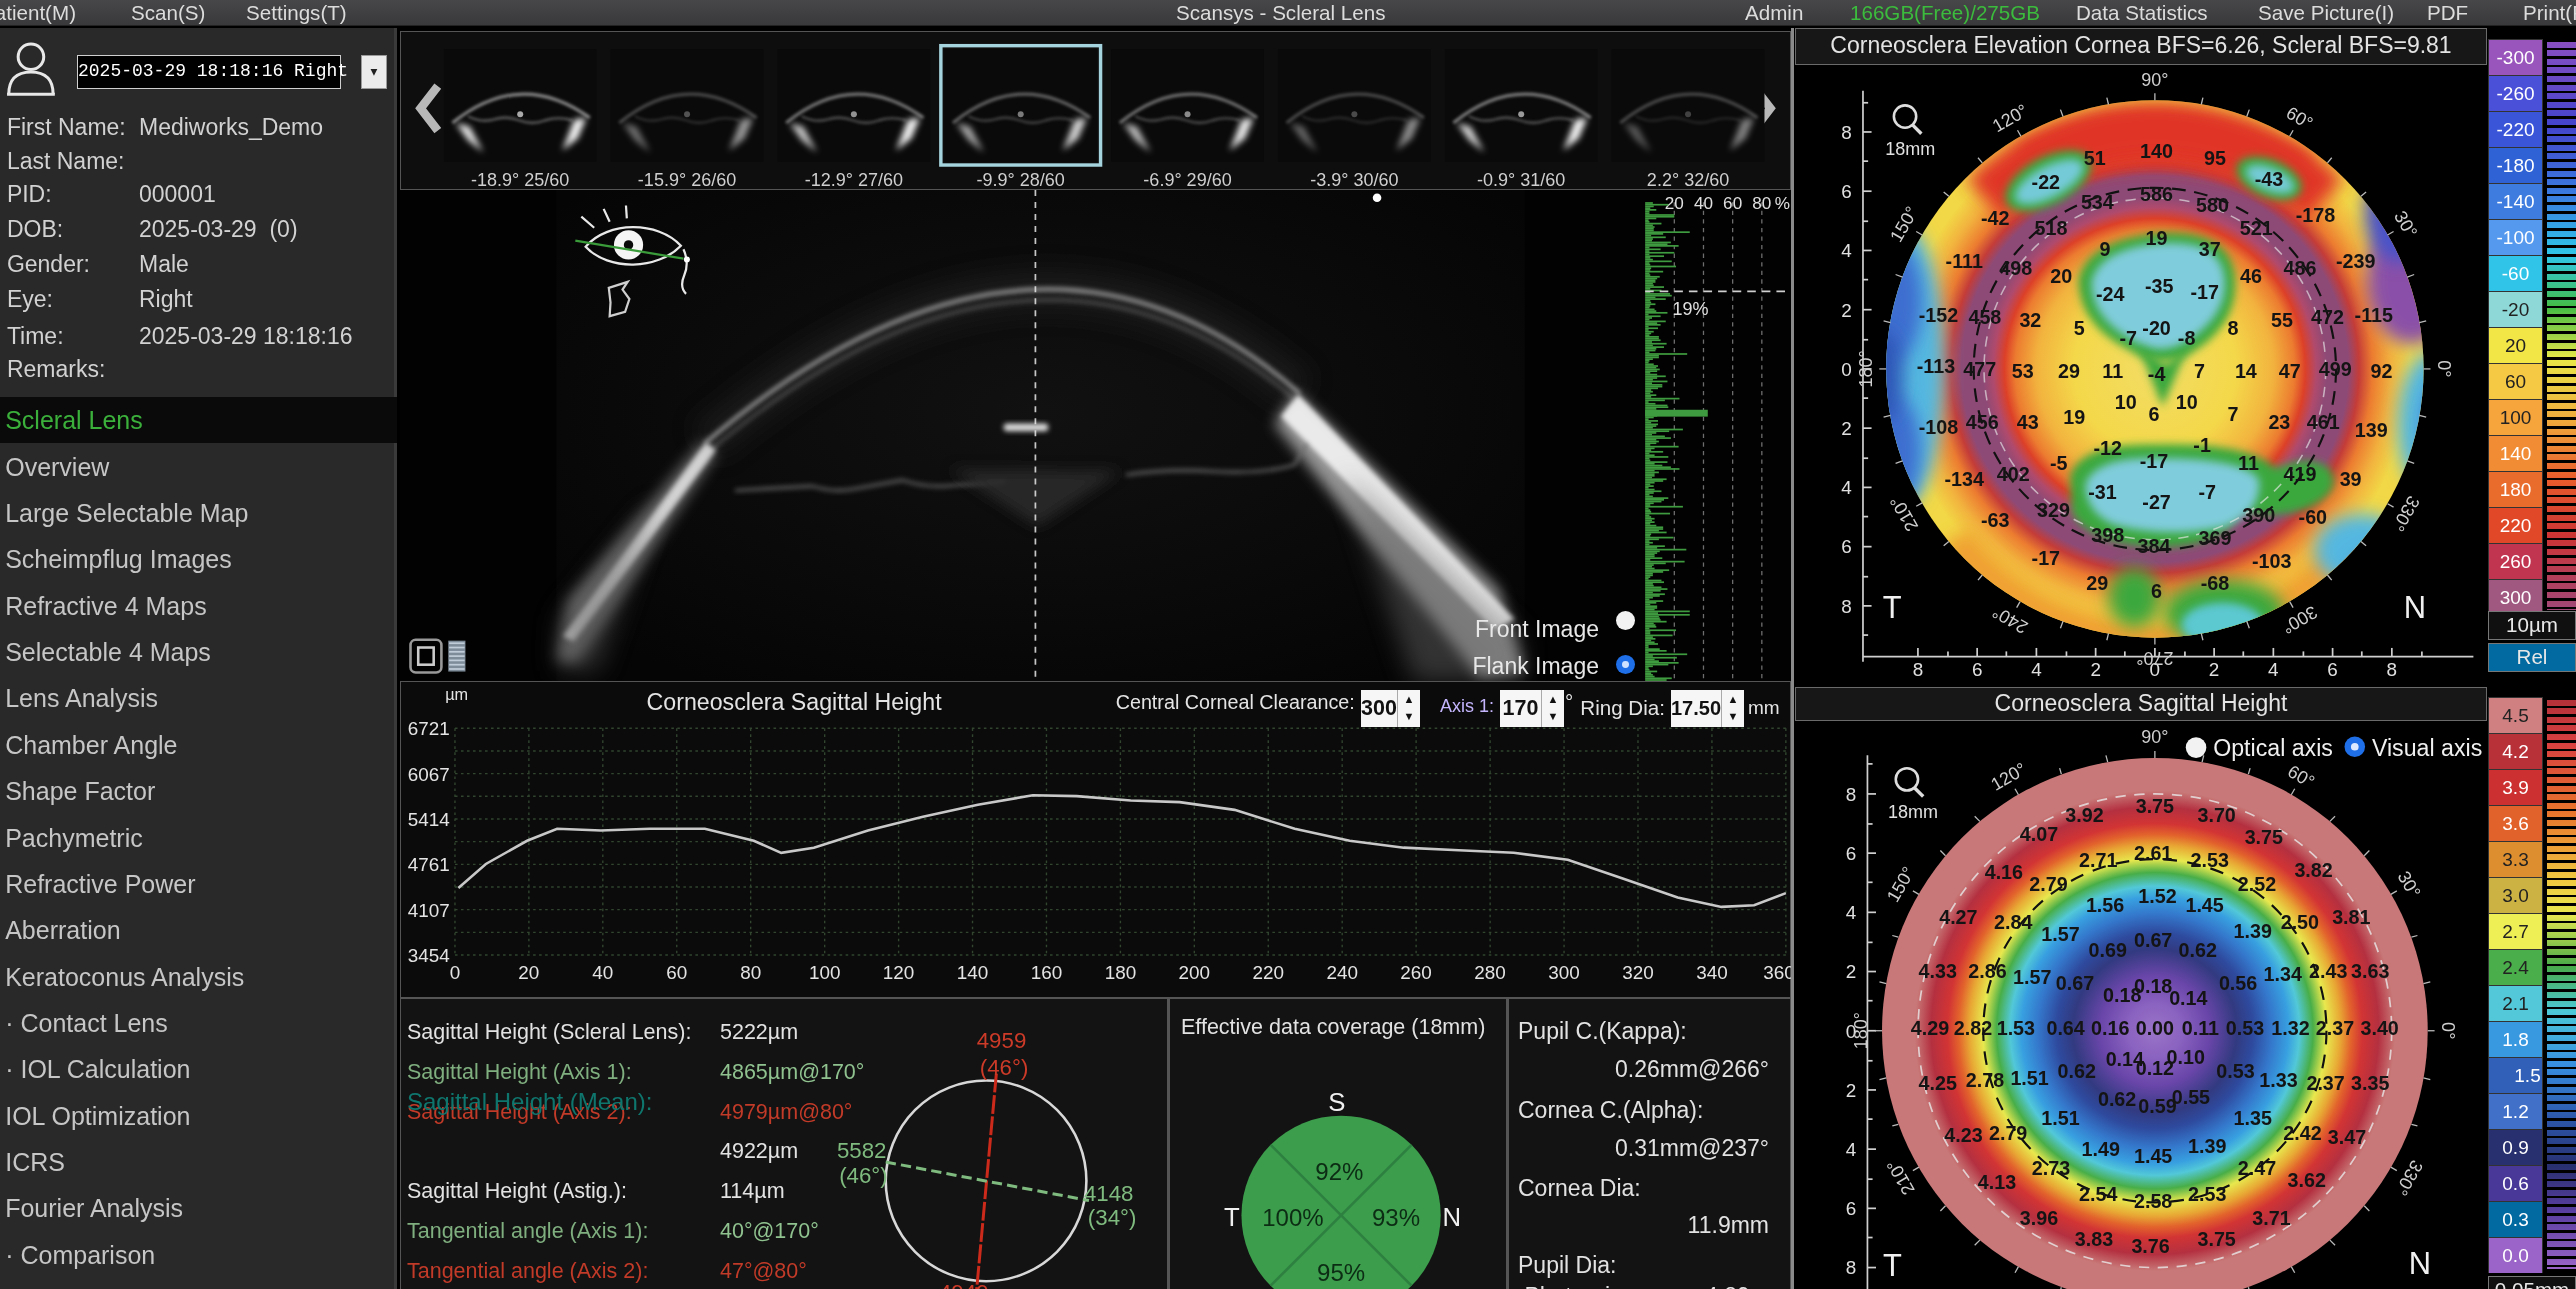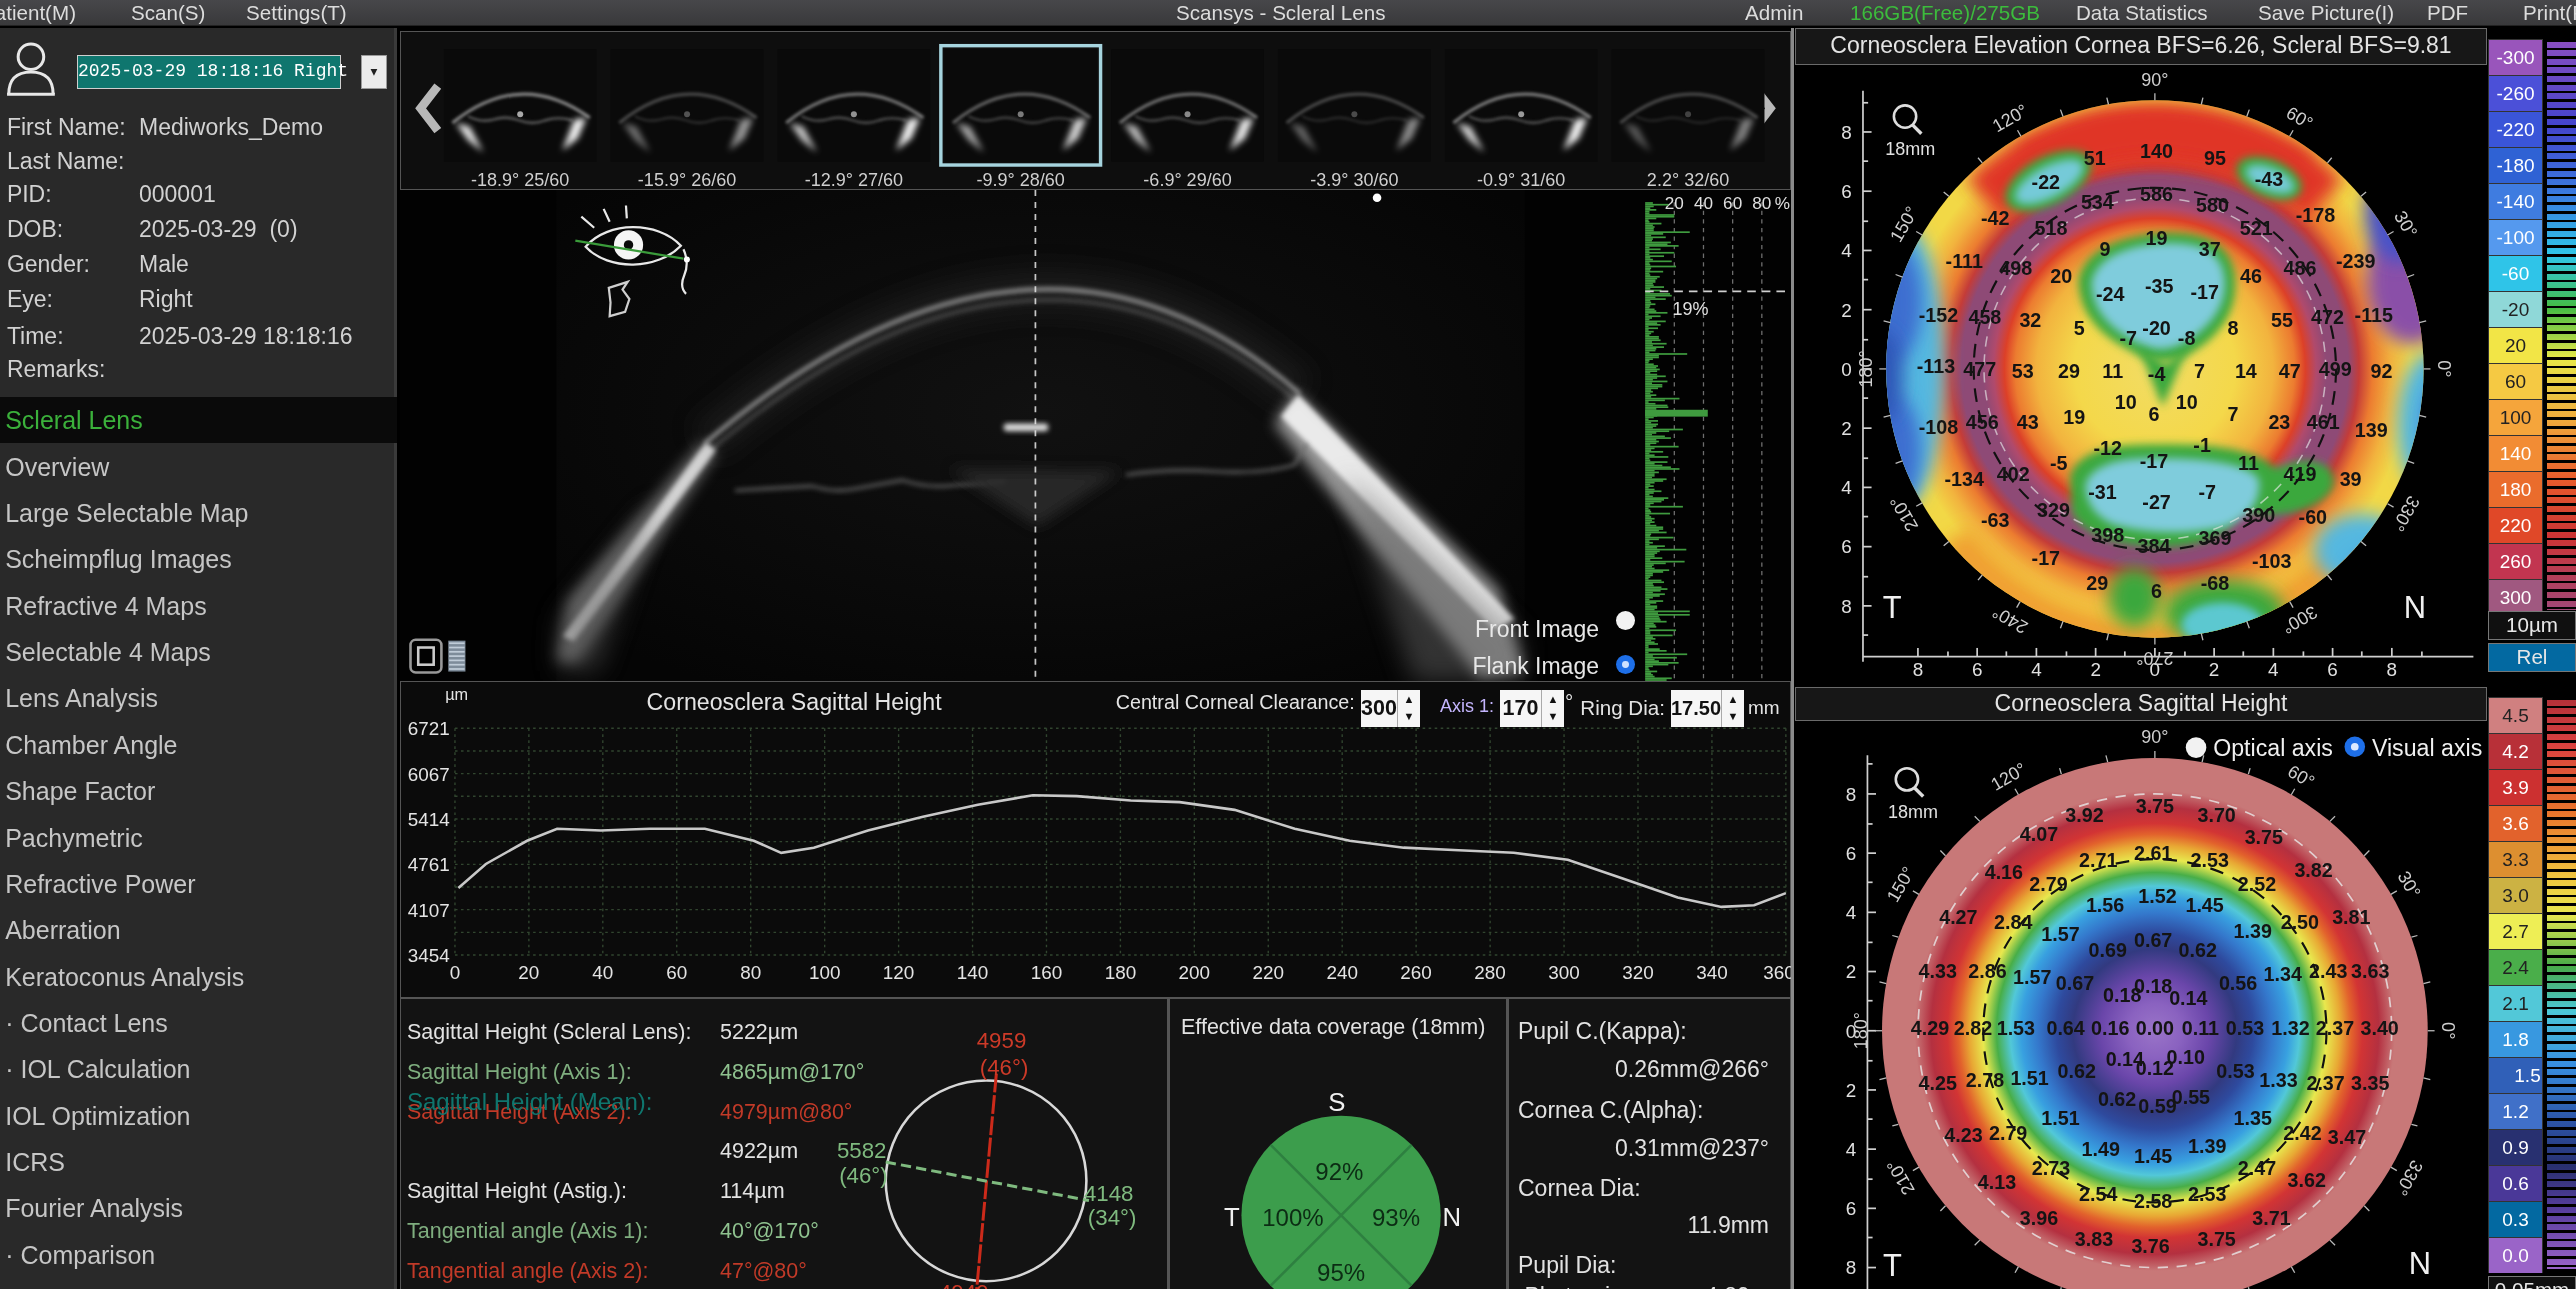--- a/index.html
+++ b/index.html
@@ -19,21 +19,21 @@
 <div class="abs lbl" style="left:2427px;top:0.9px;font-size:20.6px;color:#dcdcdc;">PDF</div>
 <div class="abs lbl" style="left:2523px;top:0.9px;font-size:20.6px;color:#dcdcdc;">Print(P)</div>
 <div class="abs lbl" style="left:1850px;top:0.9px;font-size:20.6px;color:#3cbc3c;">166GB(Free)/275GB</div>
 </div>
 <div class="abs" style="left:0;top:27.5px;width:397px;height:1262px;background:#292929;border-right:3.4px solid #3a3a3a;">
 <svg class="abs" style="left:5.2px;top:10.3px;" width="57" height="58" viewBox="0 0 66 68">
 <circle cx="30" cy="22" r="15" fill="none" stroke="#e8e8e8" stroke-width="3.5"></circle>
 <path d="M4 66 Q4 40 30 40 Q56 40 56 66" fill="none" stroke="#e8e8e8" stroke-width="3.5"></path>
 <path d="M2 66 L58 66" stroke="#e8e8e8" stroke-width="3.5"></path>
 </svg>
-<div class="abs lbl" style="left:77px;top:27.5px;width:264px;height:34px;background:#0f766e;border:1.7px solid #cfcfcf;color:#fff;font-family:'Liberation Mono',monospace;font-size:18px;line-height:31px;text-align:center;">2025-03-29 18:18:16 Right</div>
+<div class="abs lbl" style="left:77px;top:27.5px;width:264px;height:34px;background:#000000;border:1.7px solid #cfcfcf;color:#fff;font-family:'Liberation Mono',monospace;font-size:18px;line-height:31px;text-align:center;">2025-03-29 18:18:16 Right</div>
 <div class="abs" style="left:361px;top:27.5px;width:26px;height:34px;background:#ececec;border:1.7px solid #9a9a9a;color:#222;font-size:13.7px;line-height:31px;text-align:center;">▾</div>
 <div class="abs lbl" style="left:6.9px;top:86px;font-size:23px;color:#d2d2d2;">First Name:</div>
 <div class="abs lbl" style="left:139px;top:86px;font-size:23px;color:#d2d2d2;">Mediworks_Demo</div>
 <div class="abs lbl" style="left:6.9px;top:120px;font-size:23px;color:#d2d2d2;">Last Name:</div>
 <div class="abs lbl" style="left:6.9px;top:153px;font-size:23px;color:#d2d2d2;">PID:</div>
 <div class="abs lbl" style="left:139px;top:153px;font-size:23px;color:#d2d2d2;">000001</div>
 <div class="abs lbl" style="left:6.9px;top:188px;font-size:23px;color:#d2d2d2;">DOB:</div>
 <div class="abs lbl" style="left:139px;top:188px;font-size:23px;color:#d2d2d2;">2025-03-29&nbsp;&nbsp;(0)</div>
 <div class="abs lbl" style="left:6.9px;top:223px;font-size:23px;color:#d2d2d2;">Gender:</div>
 <div class="abs lbl" style="left:139px;top:223px;font-size:23px;color:#d2d2d2;">Male</div>

